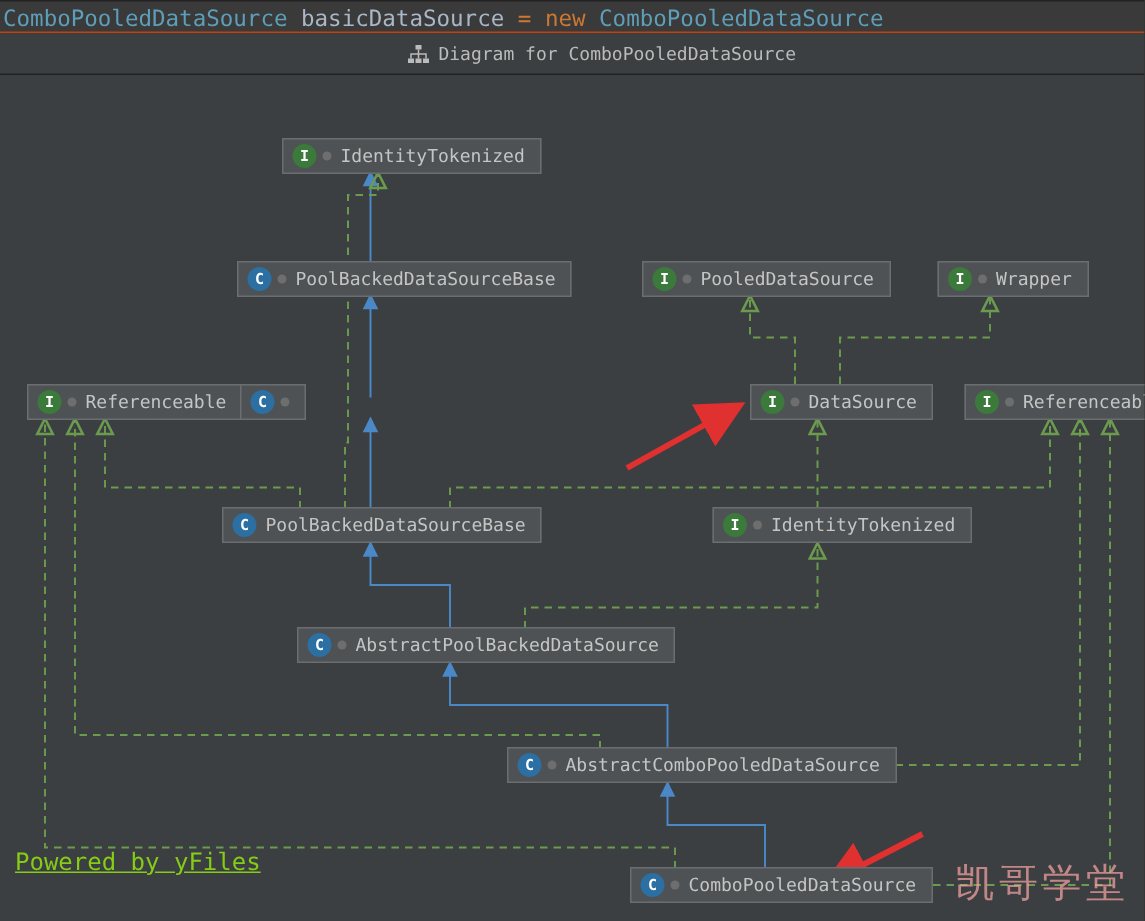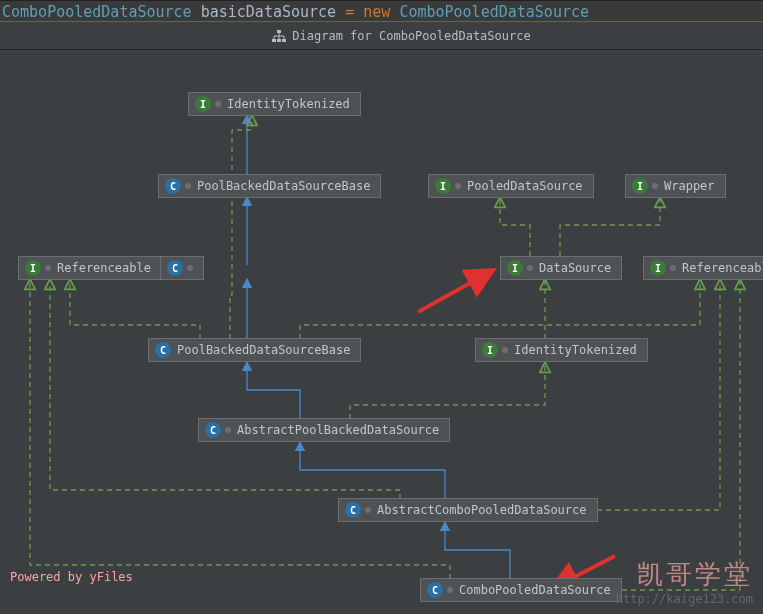--- a/index.html
+++ b/index.html
@@ -85,22 +85,23 @@
   .edge-solid { stroke: #4a88c7; stroke-width: 1.3; fill: none; }
   .edge-dash { stroke: #6b9b4e; stroke-width: 1.3; fill: none; stroke-dasharray: 5 4; }
   .arrow-solid { fill: #4a88c7; }
   .arrow-dash { fill: none; stroke: #6b9b4e; stroke-width: 1.3; }
   .red-arrow { stroke: #e03030; stroke-width: 4; fill: none; }
   .red-arrow-head { fill: #e03030; }
   .powered {
     position: absolute;
     left: 10px;
     bottom: 30px;
-    font-size: 12px;
-    color: #fca5a5;
+    font-size: 16px;
+    color: #84cc16;
+    text-decoration: underline;
   }
   .watermark {
     position: absolute;
     right: 10px;
     bottom: 8px;
     text-align: right;
     color: #888;
   }
   .watermark .cn { font-size: 26px; letter-spacing: 3px; color: #fca5a5; font-family: "SimSun", serif; opacity: .7;}
   .watermark .url { font-size: 12px; color: #777; opacity:.7; }
@@ -238,15 +239,14 @@
 
   <div class="node" style="left:420px; top:528px">
     <span class="badge c">C</span>
       <span class="sub"></span>
     <span>ComboPooledDataSource</span>
   </div>
 
   <div class="powered">Powered by yFiles</div>
   <div class="watermark">
     <div class="cn">凯哥学堂</div>
-    <div class="url">http://kaige123.com</div>
   </div>
 </div>
 
 </body></html>

